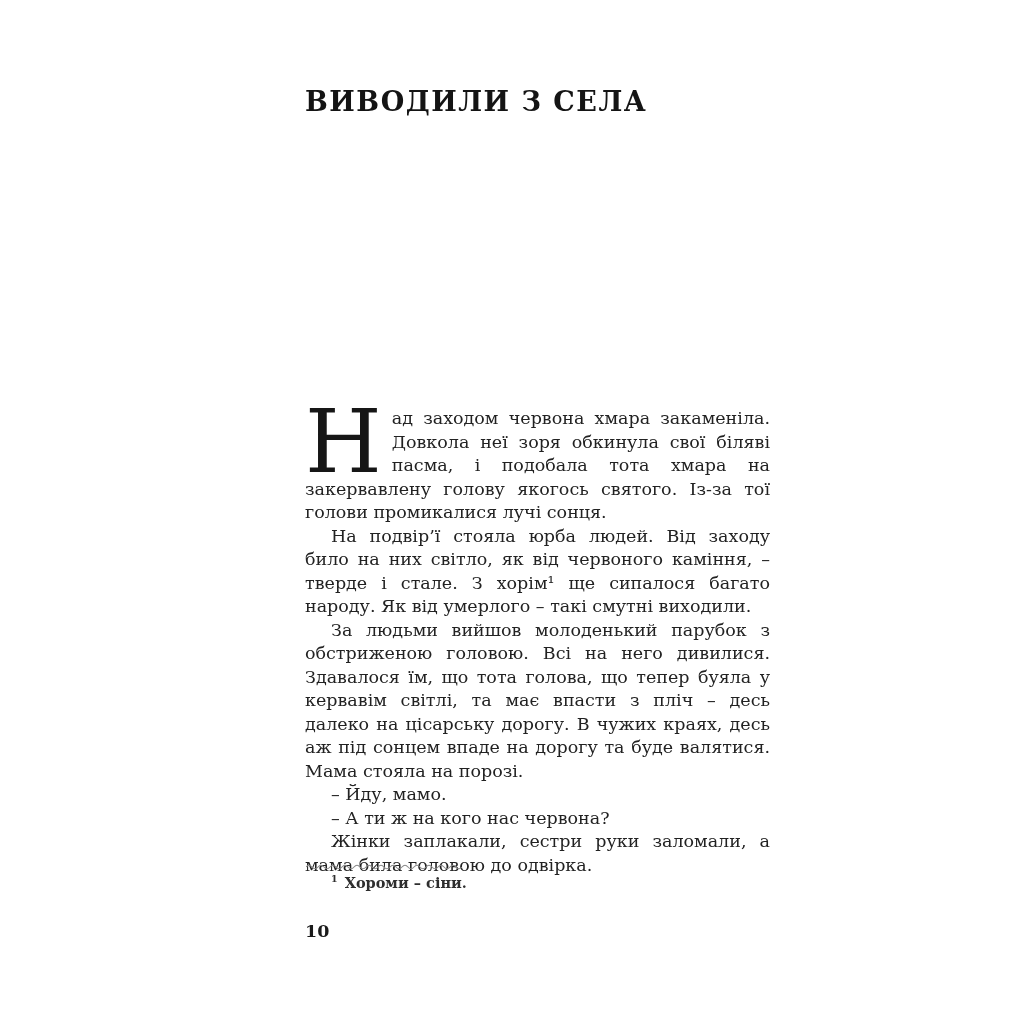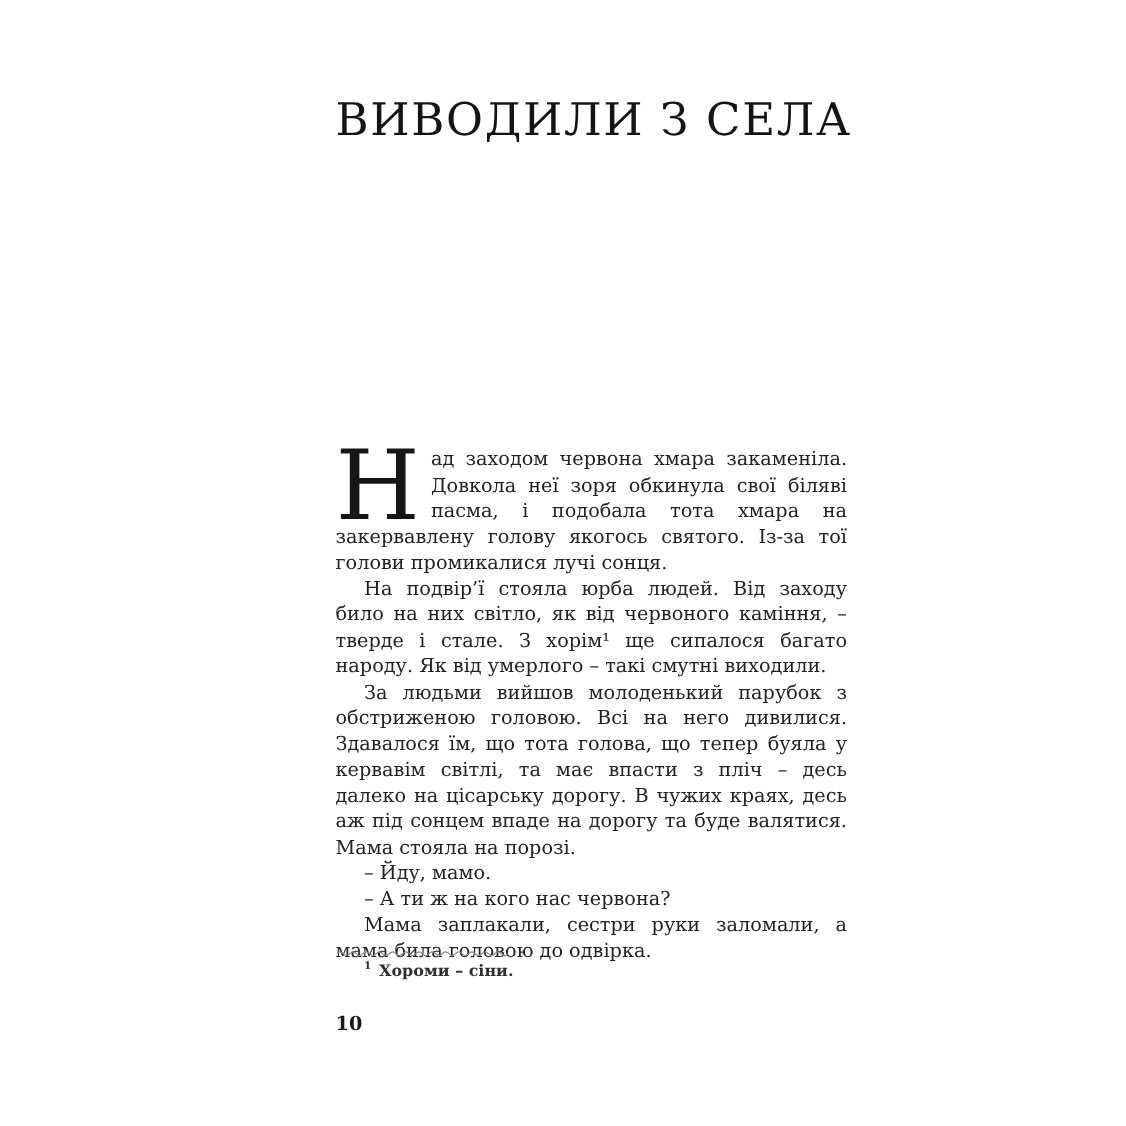--- a/index.html
+++ b/index.html
@@ -15,24 +15,24 @@
     font-family: "DejaVu Serif", "Liberation Serif", serif;
     color: #1f1f1f;
     overflow: hidden;
   }
   .chapter-title {
     position: absolute;
     left: 305px;
     top: 86px;
     width: 465px;
     margin: 0;
-    text-align: center;
-    font-size: 41px;
+    text-align: left;
+    font-size: 27px;
     line-height: 1.15;
-    font-weight: normal;
+    font-weight: bold;
     letter-spacing: 1.5px;
     color: #141414;
     white-space: nowrap;
   }
   .story-text {
     position: absolute;
     left: 305px;
     top: 407px;
     width: 465px;
     text-align: justify;
@@ -96,21 +96,21 @@
 <div class="page">
 
   <h1 class="chapter-title">ВИВОДИЛИ З СЕЛА</h1>
 
   <div class="story-text">
       <p class="para first"><span class="dropcap">Н</span>ад заходом червона хмара закаменіла. Довкола неї зоря обкинула свої біляві пасма, і подобала тота хмара на закервавлену голову якогось святого. Із-за тої голови промикалися лучі сонця.</p>
       <p class="para">На подвір’ї стояла юрба людей. Від заходу било на них світло, як від червоного каміння, – тверде і стале. З хорім¹ ще сипалося багато народу. Як від умерлого – такі смутні виходили.</p>
       <p class="para">За людьми вийшов молоденький парубок з обстриженою головою. Всі на него дивилися. Здавалося їм, що тота голова, що тепер буяла у кервавім світлі, та має впасти з пліч – десь далеко на цісарську дорогу. В чужих краях, десь аж під сонцем впаде на дорогу та буде валятися. Мама стояла на порозі.</p>
       <p class="para">– Йду, мамо.</p>
       <p class="para">– А ти ж на кого нас червона?</p>
-      <p class="para">Мама заплакали, сестри руки заломали, а мама била головою до одвірка.</p>
+      <p class="para">Жінки заплакали, сестри руки заломали, а мама била головою до одвірка.</p>
     </div>
 
   <div class="footnote-sep">
     <svg width="156" height="9" viewBox="0 0 156 9" xmlns="http://www.w3.org/2000/svg">
       <path d="M0 5 q3 -3.5 6 0 t6 0 t6 0 t6 0 t6 0 t6 0 t6 0 t6 0 t6 0 t6 0 t6 0 t6 0 t6 0 t6 0 t6 0 t6 0 t6 0 t6 0 t6 0 t6 0 t6 0 t6 0 t6 0 t6 0 t6 0 t6 0" fill="none" stroke="#8a8a8a" stroke-width="1.1"></path>
     </svg>
   </div>
 
   <div class="footnote">
     <span class="fn-marker">1</span><span>Хороми – сіни.</span>

